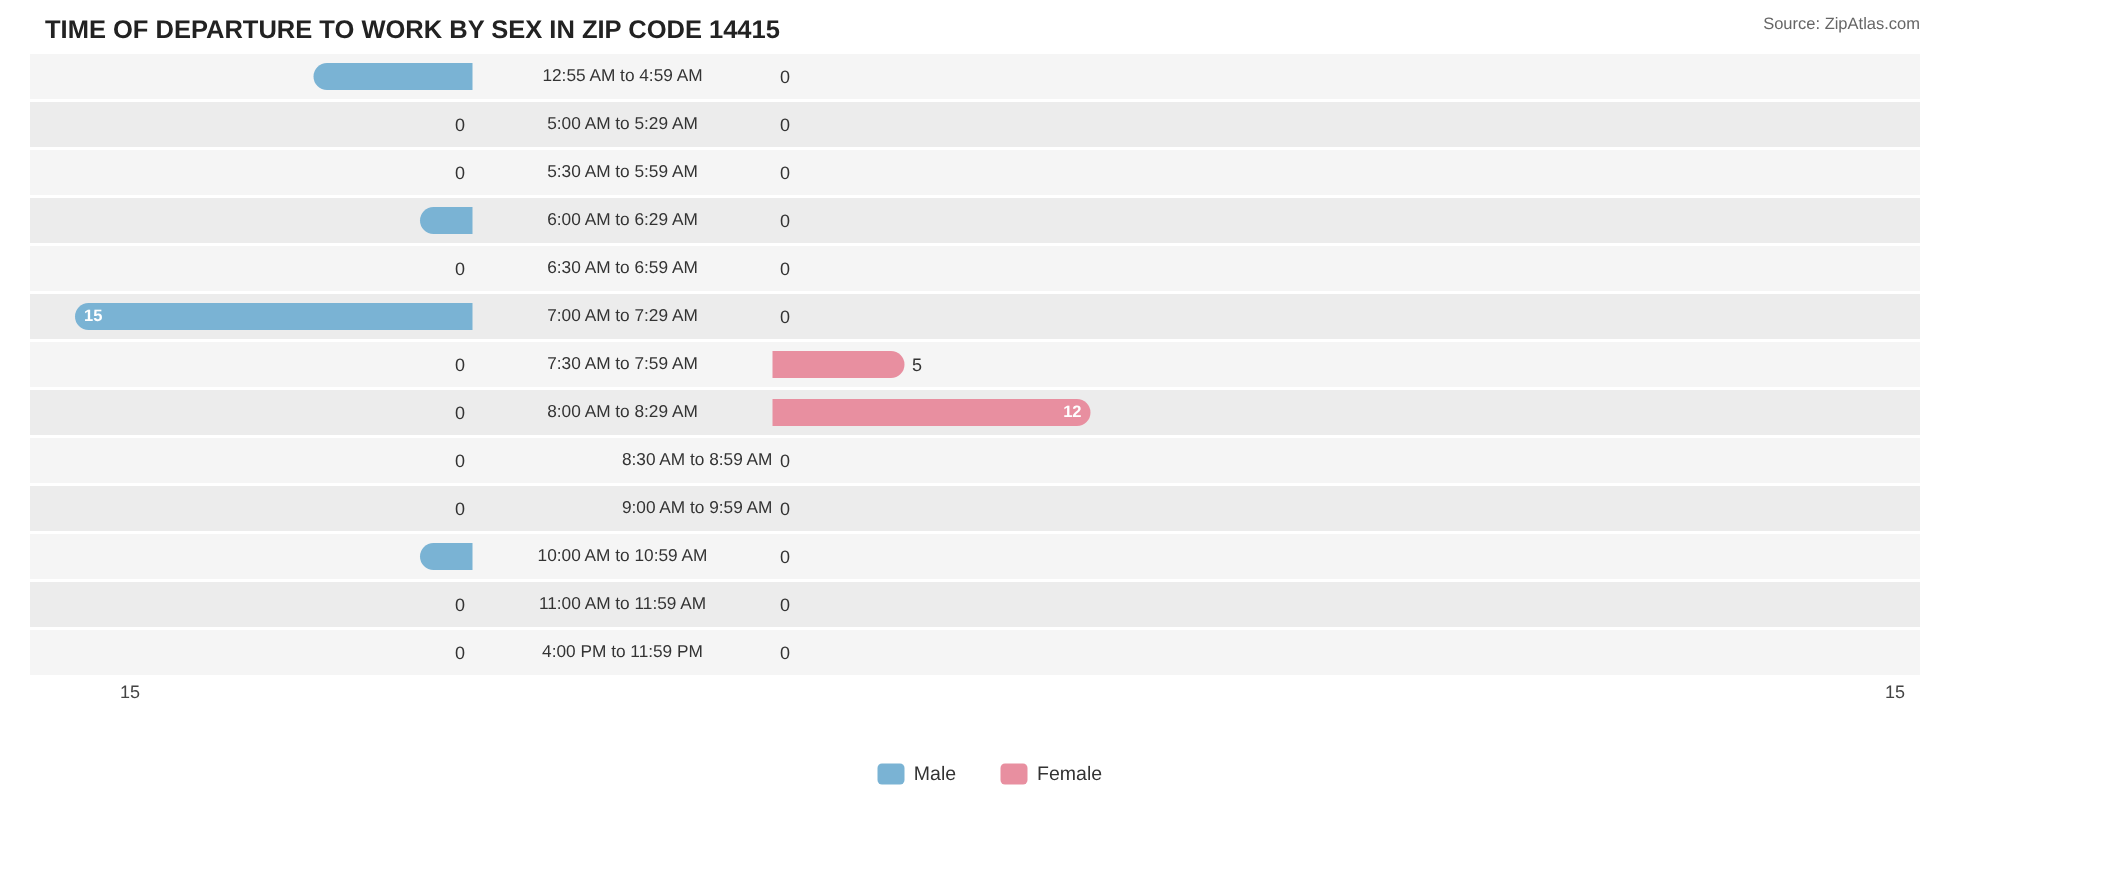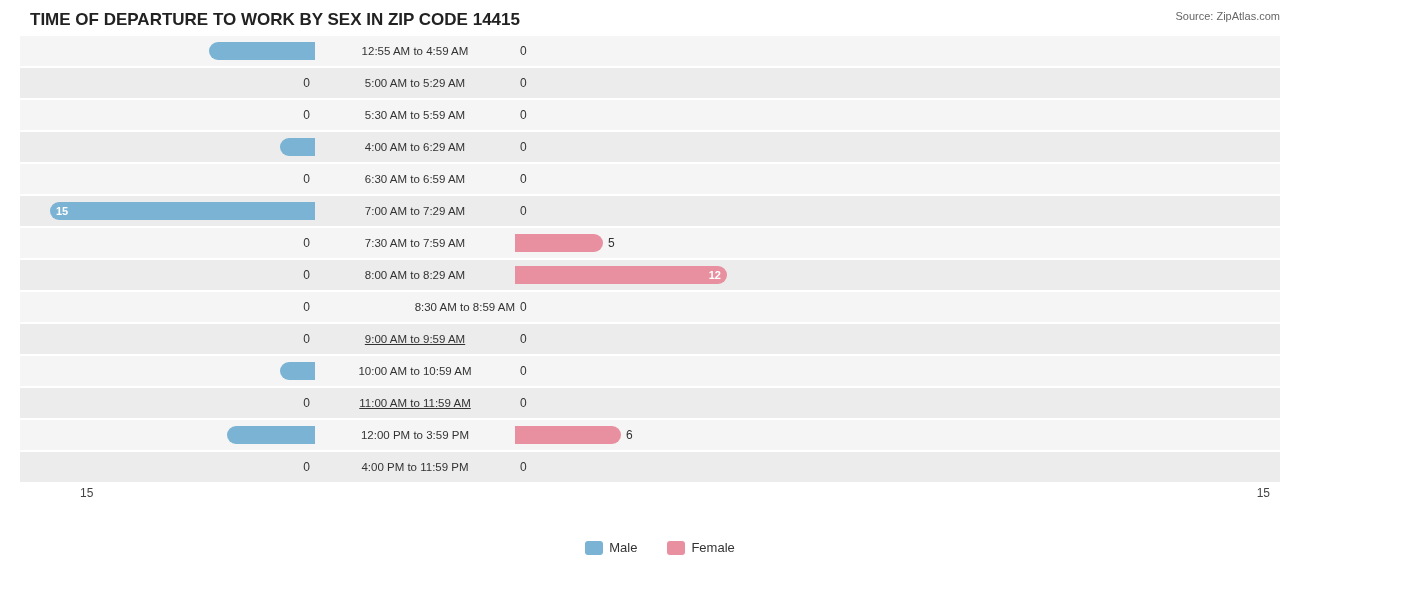--- a/index.html
+++ b/index.html
@@ -178,21 +178,21 @@
       <span style="font-size:12px;color:#333;padding-left:5px;">0</span>
     </div>
   </div>
         <div class="row">
     <div class="left-bar-area" style="width:295px; display:flex; justify-content:flex-end; align-items:center;">
 
       <div class="left-bar" style="width:35px; height:18px; border-radius:9px 0 0 9px; background:#7ab3d4; display:flex; align-items:center; justify-content:flex-start; padding-left: 6px;">
         
       </div>
     </div>
-    <div class="label-center" style="width:200px;text-align:center;font-size:11.5px;color:#333;flex-shrink:0;">4:00 AM to 6:29 AM</div>
+    <div class="label-center" style="width:200px;text-align:center;font-size:11.5px;color:#333;flex-shrink:0;">6:00 AM to 6:29 AM</div>
     <div class="right-bar-area" style="width:295px; display:flex; justify-content:flex-start; align-items:center;">
       <div class="right-bar" style="width:0px; height:18px; border-radius:0 9px 9px 0; background:#e88fa0; display:flex; align-items:center; justify-content:flex-end; padding-right: 0px;">
         
       </div>
       <span style="font-size:12px;color:#333;padding-left:5px;">0</span>
     </div>
   </div>
         <div class="row">
     <div class="left-bar-area" style="width:295px; display:flex; justify-content:flex-end; align-items:center;">
       <span style="font-size:12px;color:#333;padding-right:5px;">0</span>
@@ -268,21 +268,21 @@
       <span style="font-size:12px;color:#333;padding-left:5px;">0</span>
     </div>
   </div>
         <div class="row">
     <div class="left-bar-area" style="width:295px; display:flex; justify-content:flex-end; align-items:center;">
       <span style="font-size:12px;color:#333;padding-right:5px;">0</span>
       <div class="left-bar" style="width:0px; height:18px; border-radius:9px 0 0 9px; background:#7ab3d4; display:flex; align-items:center; justify-content:flex-start; padding-left: 0px;">
         
       </div>
     </div>
-    <div class="label-center" style="width:200px;text-align:center;font-size:11.5px;color:#333;flex-shrink:0;text-decoration:underline;">9:00 AM to 9:59 AM</div>
+    <div class="label-center" style="width:200px;text-align:right;font-size:11.5px;color:#333;flex-shrink:0;">9:00 AM to 9:59 AM</div>
     <div class="right-bar-area" style="width:295px; display:flex; justify-content:flex-start; align-items:center;">
       <div class="right-bar" style="width:0px; height:18px; border-radius:0 9px 9px 0; background:#e88fa0; display:flex; align-items:center; justify-content:flex-end; padding-right: 0px;">
         
       </div>
       <span style="font-size:12px;color:#333;padding-left:5px;">0</span>
     </div>
   </div>
         <div class="row">
     <div class="left-bar-area" style="width:295px; display:flex; justify-content:flex-end; align-items:center;">
 
@@ -298,41 +298,26 @@
       <span style="font-size:12px;color:#333;padding-left:5px;">0</span>
     </div>
   </div>
         <div class="row">
     <div class="left-bar-area" style="width:295px; display:flex; justify-content:flex-end; align-items:center;">
       <span style="font-size:12px;color:#333;padding-right:5px;">0</span>
       <div class="left-bar" style="width:0px; height:18px; border-radius:9px 0 0 9px; background:#7ab3d4; display:flex; align-items:center; justify-content:flex-start; padding-left: 0px;">
         
       </div>
     </div>
-    <div class="label-center" style="width:200px;text-align:center;font-size:11.5px;color:#333;flex-shrink:0;text-decoration:underline;">11:00 AM to 11:59 AM</div>
-    <div class="right-bar-area" style="width:295px; display:flex; justify-content:flex-start; align-items:center;">
-      <div class="right-bar" style="width:0px; height:18px; border-radius:0 9px 9px 0; background:#e88fa0; display:flex; align-items:center; justify-content:flex-end; padding-right: 0px;">
-        
-      </div>
-      <span style="font-size:12px;color:#333;padding-left:5px;">0</span>
-    </div>
-  </div>
-        <div class="row">
-    <div class="left-bar-area" style="width:295px; display:flex; justify-content:flex-end; align-items:center;">
-
-      <div class="left-bar" style="width:88px; height:18px; border-radius:9px 0 0 9px; background:#7ab3d4; display:flex; align-items:center; justify-content:flex-start; padding-left: 6px;">
-        
-      </div>
-    </div>
-    <div class="label-center" style="width:200px;text-align:center;font-size:11.5px;color:#333;flex-shrink:0;">12:00 PM to 3:59 PM</div>
-    <div class="right-bar-area" style="width:295px; display:flex; justify-content:flex-start; align-items:center;">
-      <div class="right-bar" style="width:106px; height:18px; border-radius:0 9px 9px 0; background:#e88fa0; display:flex; align-items:center; justify-content:flex-end; padding-right: 6px;">
-        
-      </div>
-      <span style="font-size:12px;color:#333;padding-left:5px;">6</span>
+    <div class="label-center" style="width:200px;text-align:center;font-size:11.5px;color:#333;flex-shrink:0;">11:00 AM to 11:59 AM</div>
+    <div class="right-bar-area" style="width:295px; display:flex; justify-content:flex-start; align-items:center;">
+      <div class="right-bar" style="width:0px; height:18px; border-radius:0 9px 9px 0; background:#e88fa0; display:flex; align-items:center; justify-content:flex-end; padding-right: 0px;">
+        
+      </div>
+      <span style="font-size:12px;color:#333;padding-left:5px;">0</span>
     </div>
   </div>
         <div class="row">
     <div class="left-bar-area" style="width:295px; display:flex; justify-content:flex-end; align-items:center;">
       <span style="font-size:12px;color:#333;padding-right:5px;">0</span>
       <div class="left-bar" style="width:0px; height:18px; border-radius:9px 0 0 9px; background:#7ab3d4; display:flex; align-items:center; justify-content:flex-start; padding-left: 0px;">
         
       </div>
     </div>
     <div class="label-center" style="width:200px;text-align:center;font-size:11.5px;color:#333;flex-shrink:0;">4:00 PM to 11:59 PM</div>

